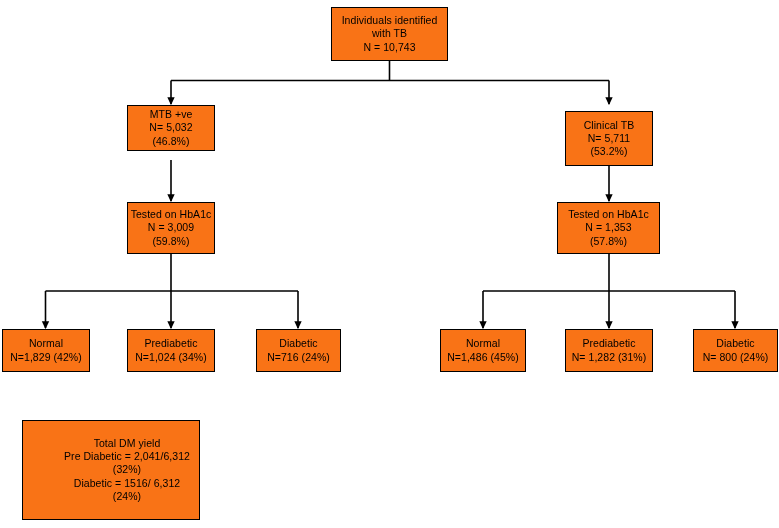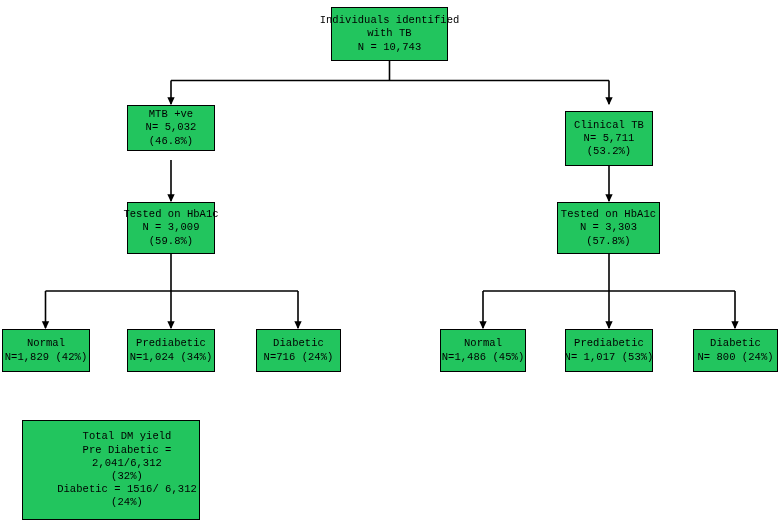--- a/index.html
+++ b/index.html
@@ -17,28 +17,28 @@
   #flow {
     position: absolute;
     left: 0; top: 0;
     width: 779px;
     height: 528px;
   }
   .node {
     position: absolute;
     box-sizing: border-box;
     border: 1.6px solid #000000;
-    background: #22c55e;
+    background: #f97316;
     display: flex;
     flex-direction: column;
     align-items: center;
     justify-content: center;
     text-align: center;
     color: #000000;
-    font-family: Liberation Mono, monospace;
+    font-family: Liberation Sans, sans-serif;
     font-size: 10.5px;
     line-height: 13.2px;
     letter-spacing: 0.05px;
     z-index: 2;
   }
   .node .ln { display: block; white-space: nowrap; }
   .node.wrap .ln { white-space: normal; }
 
   
   .n-root      { left: 331px; top: 7px;   width: 117px; height: 54px; }
@@ -109,21 +109,21 @@
 </div>
 
 <div class="node n-hba1c-l">
   <span class="ln">Tested on HbA1c</span>
   <span class="ln">N = 3,009</span>
   <span class="ln">(59.8%)</span>
 </div>
 
 <div class="node n-hba1c-r">
   <span class="ln">Tested on HbA1c</span>
-  <span class="ln">N = 3,303</span>
+  <span class="ln">N = 1,353</span>
   <span class="ln">(57.8%)</span>
 </div>
 
 <div class="node n-l-normal">
   <span class="ln">Normal</span>
   <span class="ln">N=1,829 (42%)</span>
 </div>
 
 <div class="node n-l-pre">
   <span class="ln">Prediabetic</span>
@@ -135,21 +135,21 @@
   <span class="ln">N=716 (24%)</span>
 </div>
 
 <div class="node n-r-normal">
   <span class="ln">Normal</span>
   <span class="ln">N=1,486 (45%)</span>
 </div>
 
 <div class="node n-r-pre">
   <span class="ln">Prediabetic</span>
-  <span class="ln">N= 1,017 (53%)</span>
+  <span class="ln">N= 1,282 (31%)</span>
 </div>
 
 <div class="node n-r-dia">
   <span class="ln">Diabetic</span>
   <span class="ln">N= 800 (24%)</span>
 </div>
 
 <div class="node n-summary wrap">
   <span class="ln">Total DM yield</span>
   <span class="ln">Pre Diabetic = 2,041/6,312</span>

